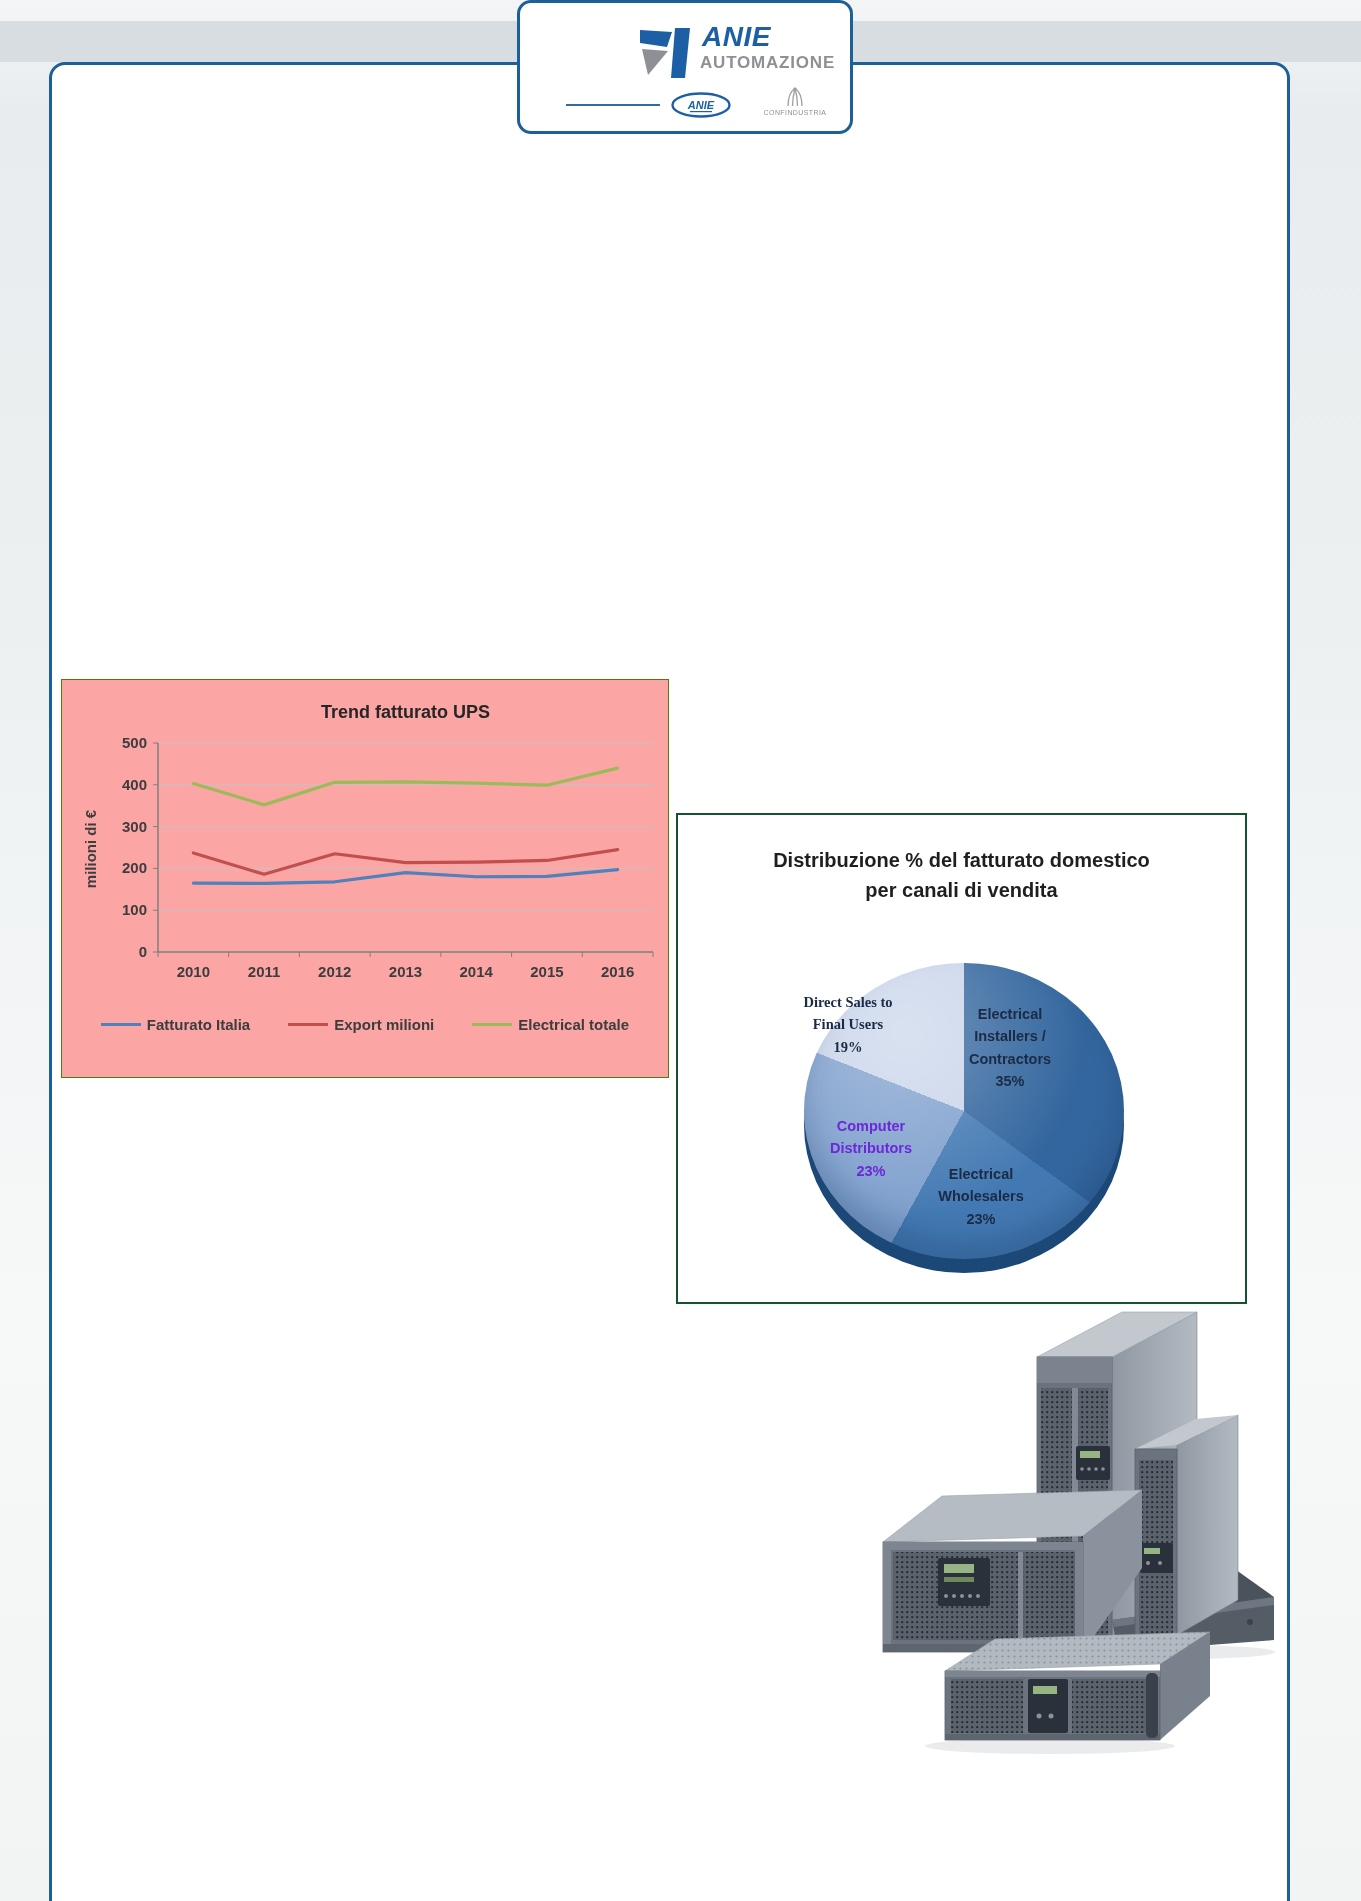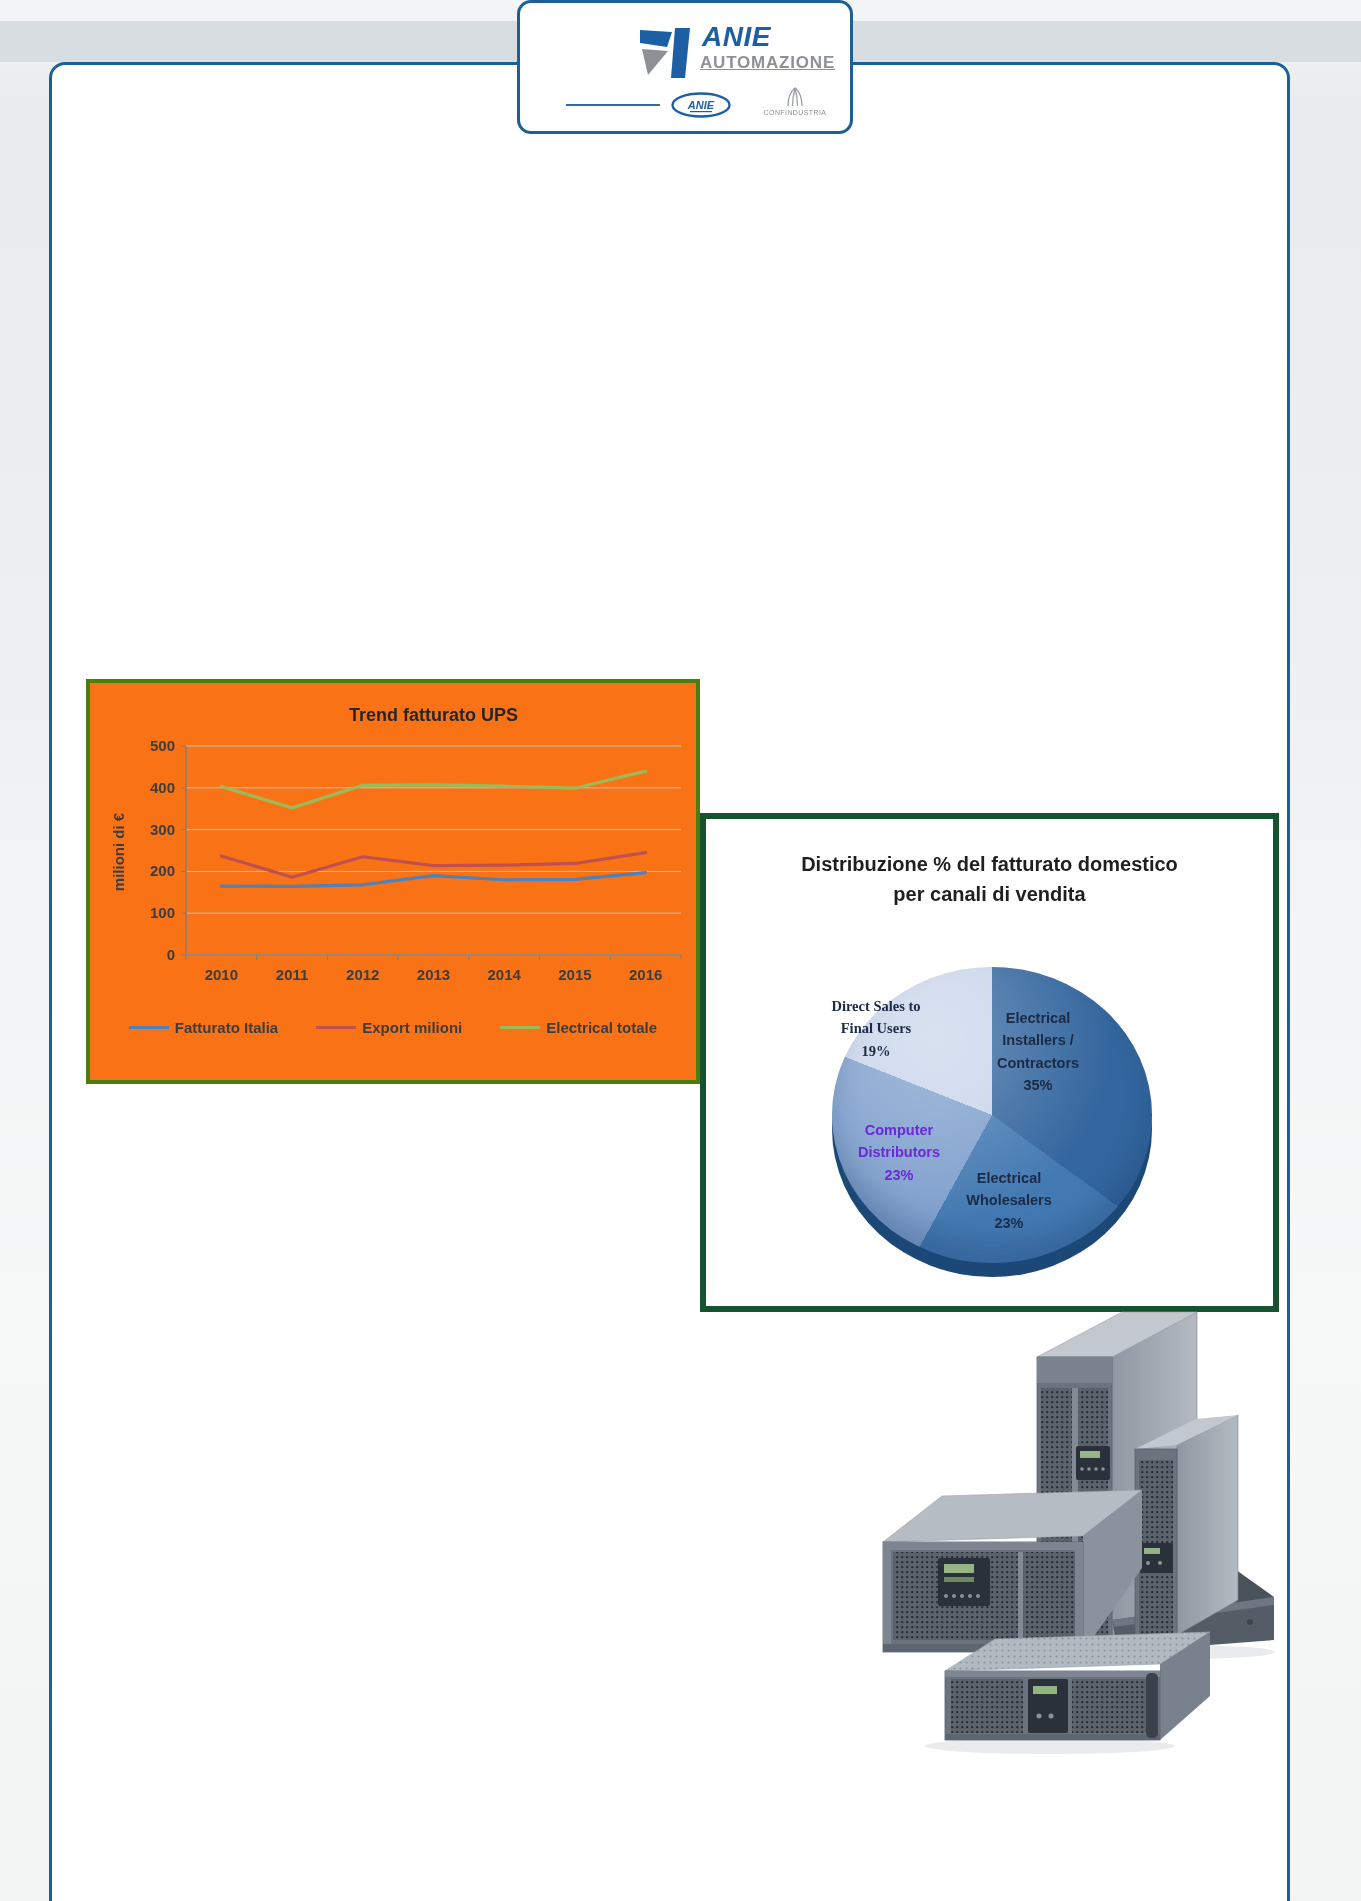--- a/index.html
+++ b/index.html
@@ -13,43 +13,43 @@
     position:absolute;left:49px;top:62px;width:1235px;height:1890px;
     background:#ffffff;border:3px solid #1d6097;border-radius:16px;z-index:2;
   }
   
   .logo-box{
     position:absolute;left:517px;top:0;width:330px;height:128px;
     background:#ffffff;border:3px solid #1d6097;border-radius:14px;z-index:3;
   }
   .logo-a-icon{position:absolute;left:118px;top:24px;width:56px;height:52px;}
   .logo-brand{position:absolute;left:182px;top:18px;font-size:28px;font-weight:bold;font-style:italic;color:#1c5fa5;letter-spacing:.5px;}
-  .logo-division{position:absolute;left:180px;top:50px;font-size:17px;font-weight:bold;color:#8d9094;letter-spacing:.8px;text-decoration:underline;}
+  .logo-division{position:absolute;left:180px;top:50px;font-size:17px;font-weight:bold;color:#8d9094;letter-spacing:.8px;}
   .logo-rule{position:absolute;left:46px;top:101px;width:94px;height:2px;background:#2e6da4;}
   .logo-oval{position:absolute;left:150px;top:89px;width:62px;height:26px;}
   .logo-confindustria{position:absolute;left:232px;top:83px;width:86px;text-align:center;}
   .logo-confindustria .eagle{display:block;margin:0 auto;}
   .logo-confindustria .cf-label{font-size:7px;color:#8d9094;letter-spacing:.4px;margin-top:1px;display:block;}
   
   .trend-box{
-    position:absolute;left:86px;top:679px;width:606px;height:397px;
-    background:#f97316;border:4px solid #4d7c0f;z-index:3;
+    position:absolute;left:61px;top:679px;width:606px;height:397px;
+    background:#fca5a5;border:1px solid #4d7c0f;z-index:3;
   }
   .trend-title{position:absolute;left:96px;top:22px;width:495px;text-align:center;
     font-size:18px;font-weight:bold;color:#262626;}
   .trend-ylabel{position:absolute;left:-31px;top:160px;width:120px;height:18px;text-align:center;
     transform:rotate(-90deg);font-size:15px;font-weight:600;color:#3d3d3d;}
   #trend-svg{position:absolute;left:0;top:0;}
   .trend-legend{position:absolute;left:0;top:336px;width:606px;display:flex;justify-content:center;gap:38px;text-align:right;}
   .legend-item{display:flex;align-items:center;font-size:15px;font-weight:600;color:#3d3d3d;}
   .legend-swatch{display:inline-block;width:40px;height:3px;margin-right:6px;}
   
   .pie-box{
-    position:absolute;left:700px;top:813px;width:567px;height:487px;
-    background:#fff;border:6px solid #14532d;z-index:3;
+    position:absolute;left:676px;top:813px;width:567px;height:487px;
+    background:#fff;border:2px solid #14532d;z-index:3;
   }
   .pie-title{position:absolute;left:0;top:30px;width:100%;text-align:center;
     font-size:20px;font-weight:bold;color:#1f1f1f;white-space:pre-line;line-height:1.5;}
   .pie-depth{position:absolute;left:126px;top:162px;width:320px;height:296px;border-radius:50%;}
   .pie-disc{position:absolute;left:126px;top:148px;width:320px;height:296px;border-radius:50%;
     box-shadow:inset 0 -20px 26px rgba(10,40,80,.22);}
   .pie-disc::after{content:"";position:absolute;inset:0;border-radius:50%;
     background:radial-gradient(ellipse at 32% 24%, rgba(255,255,255,.30), rgba(255,255,255,0) 58%);}
   .pie-label{position:absolute;text-align:center;font-size:14.5px;font-weight:600;
     white-space:pre-line;line-height:1.55;z-index:4;}

